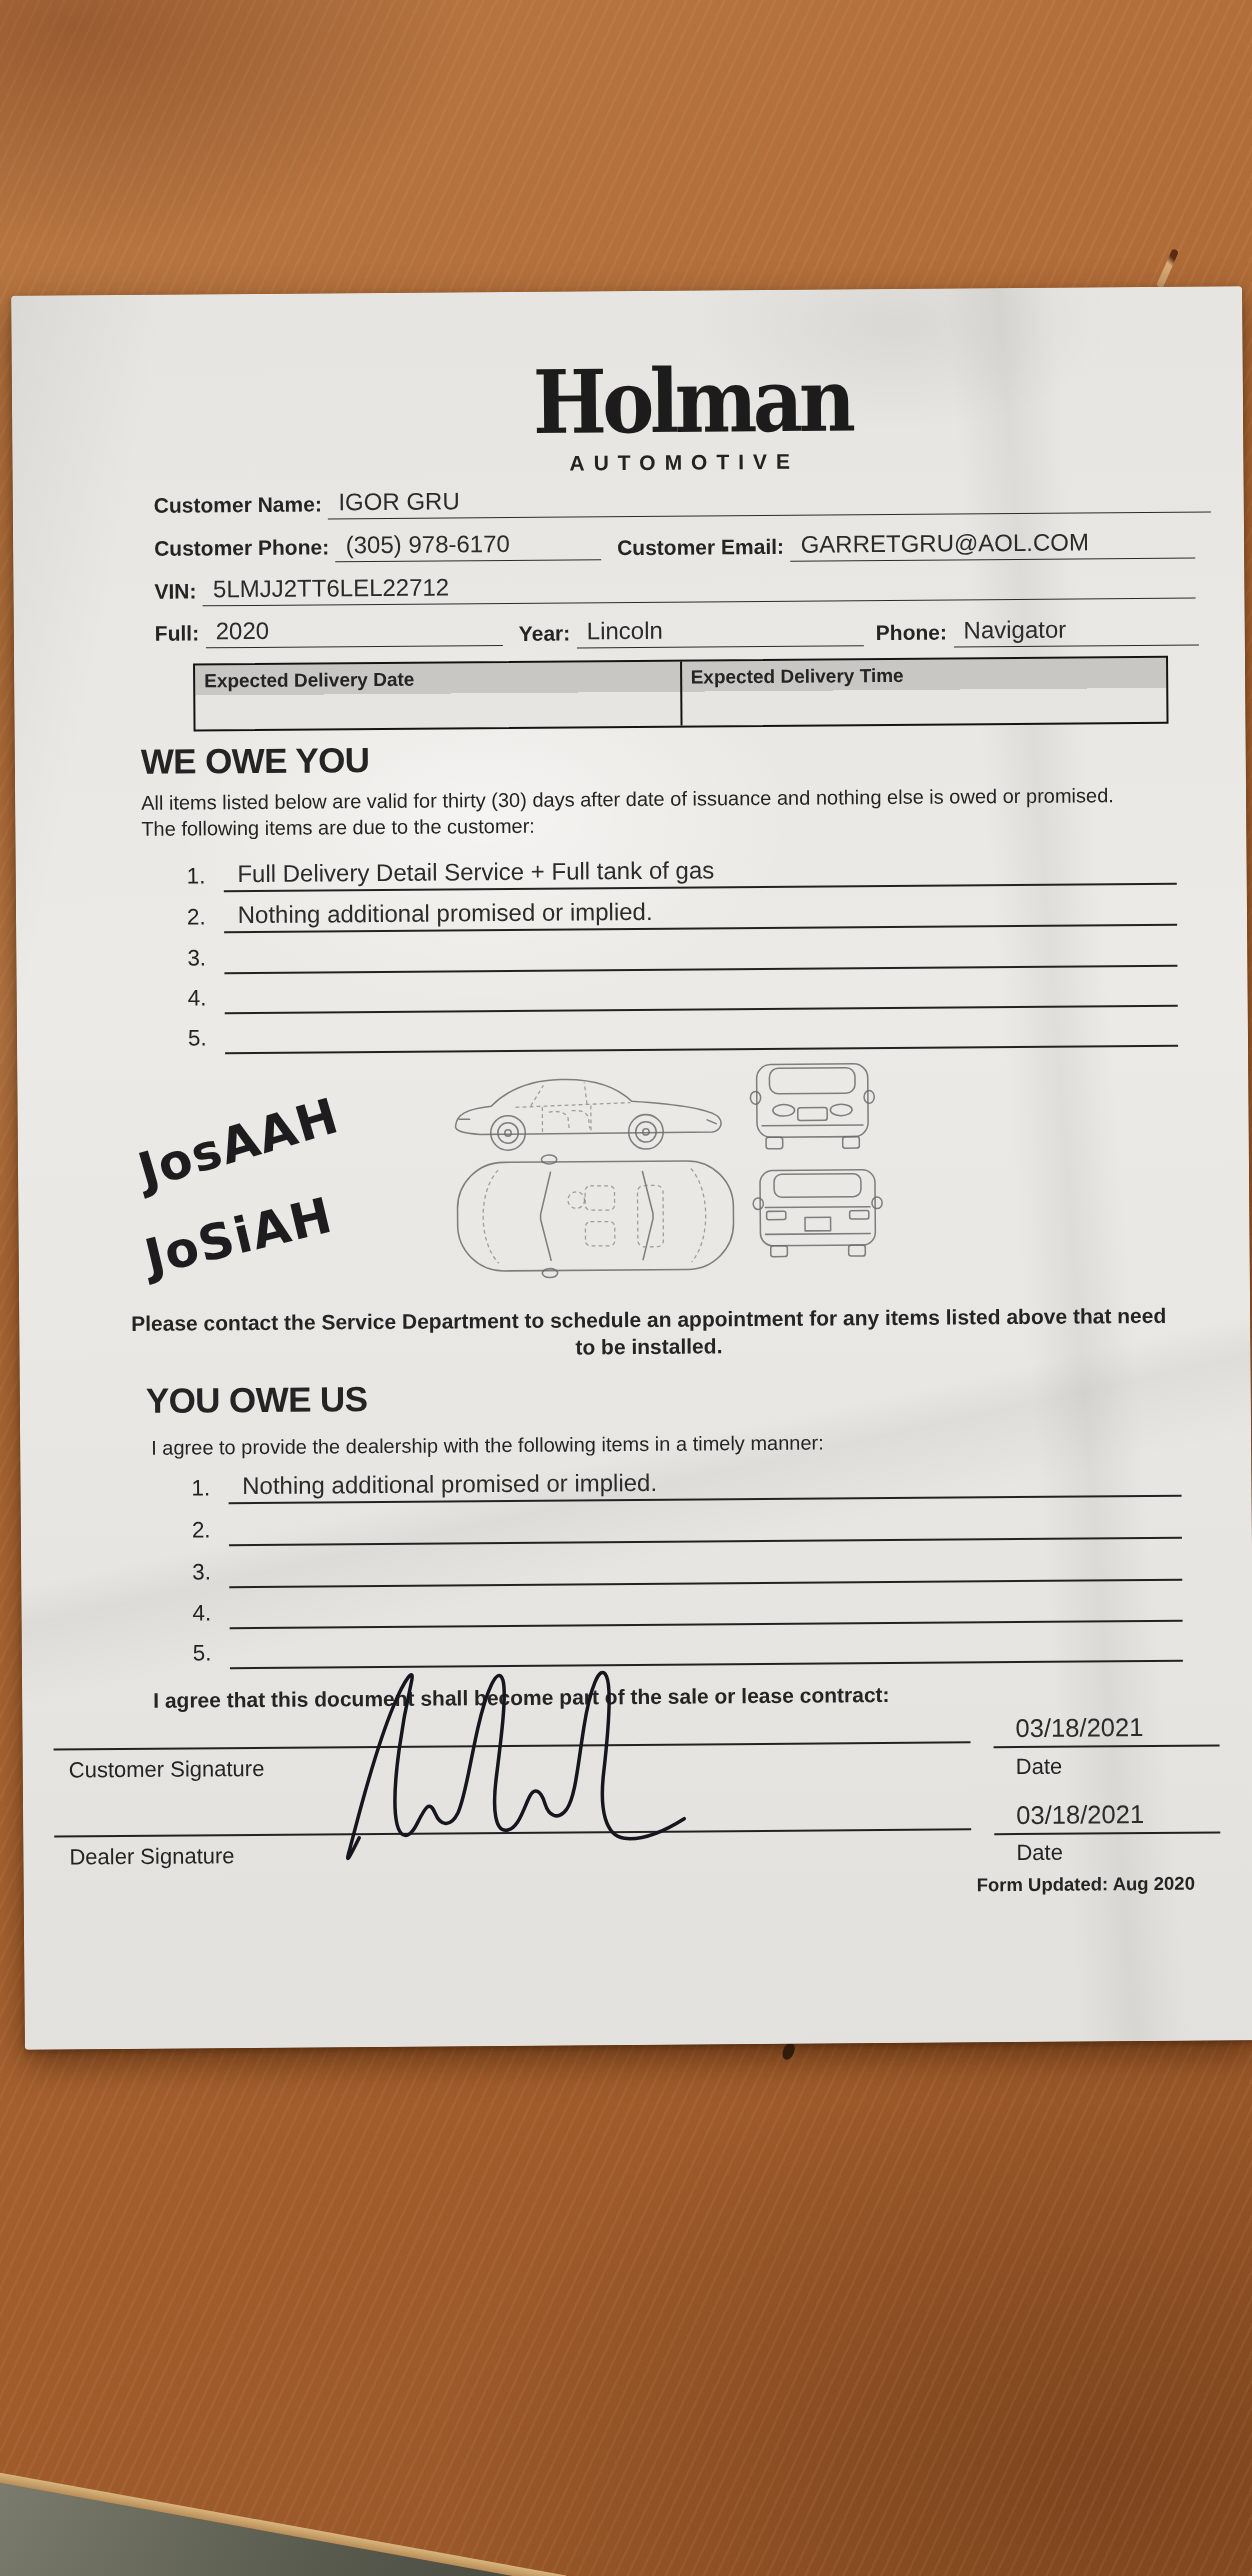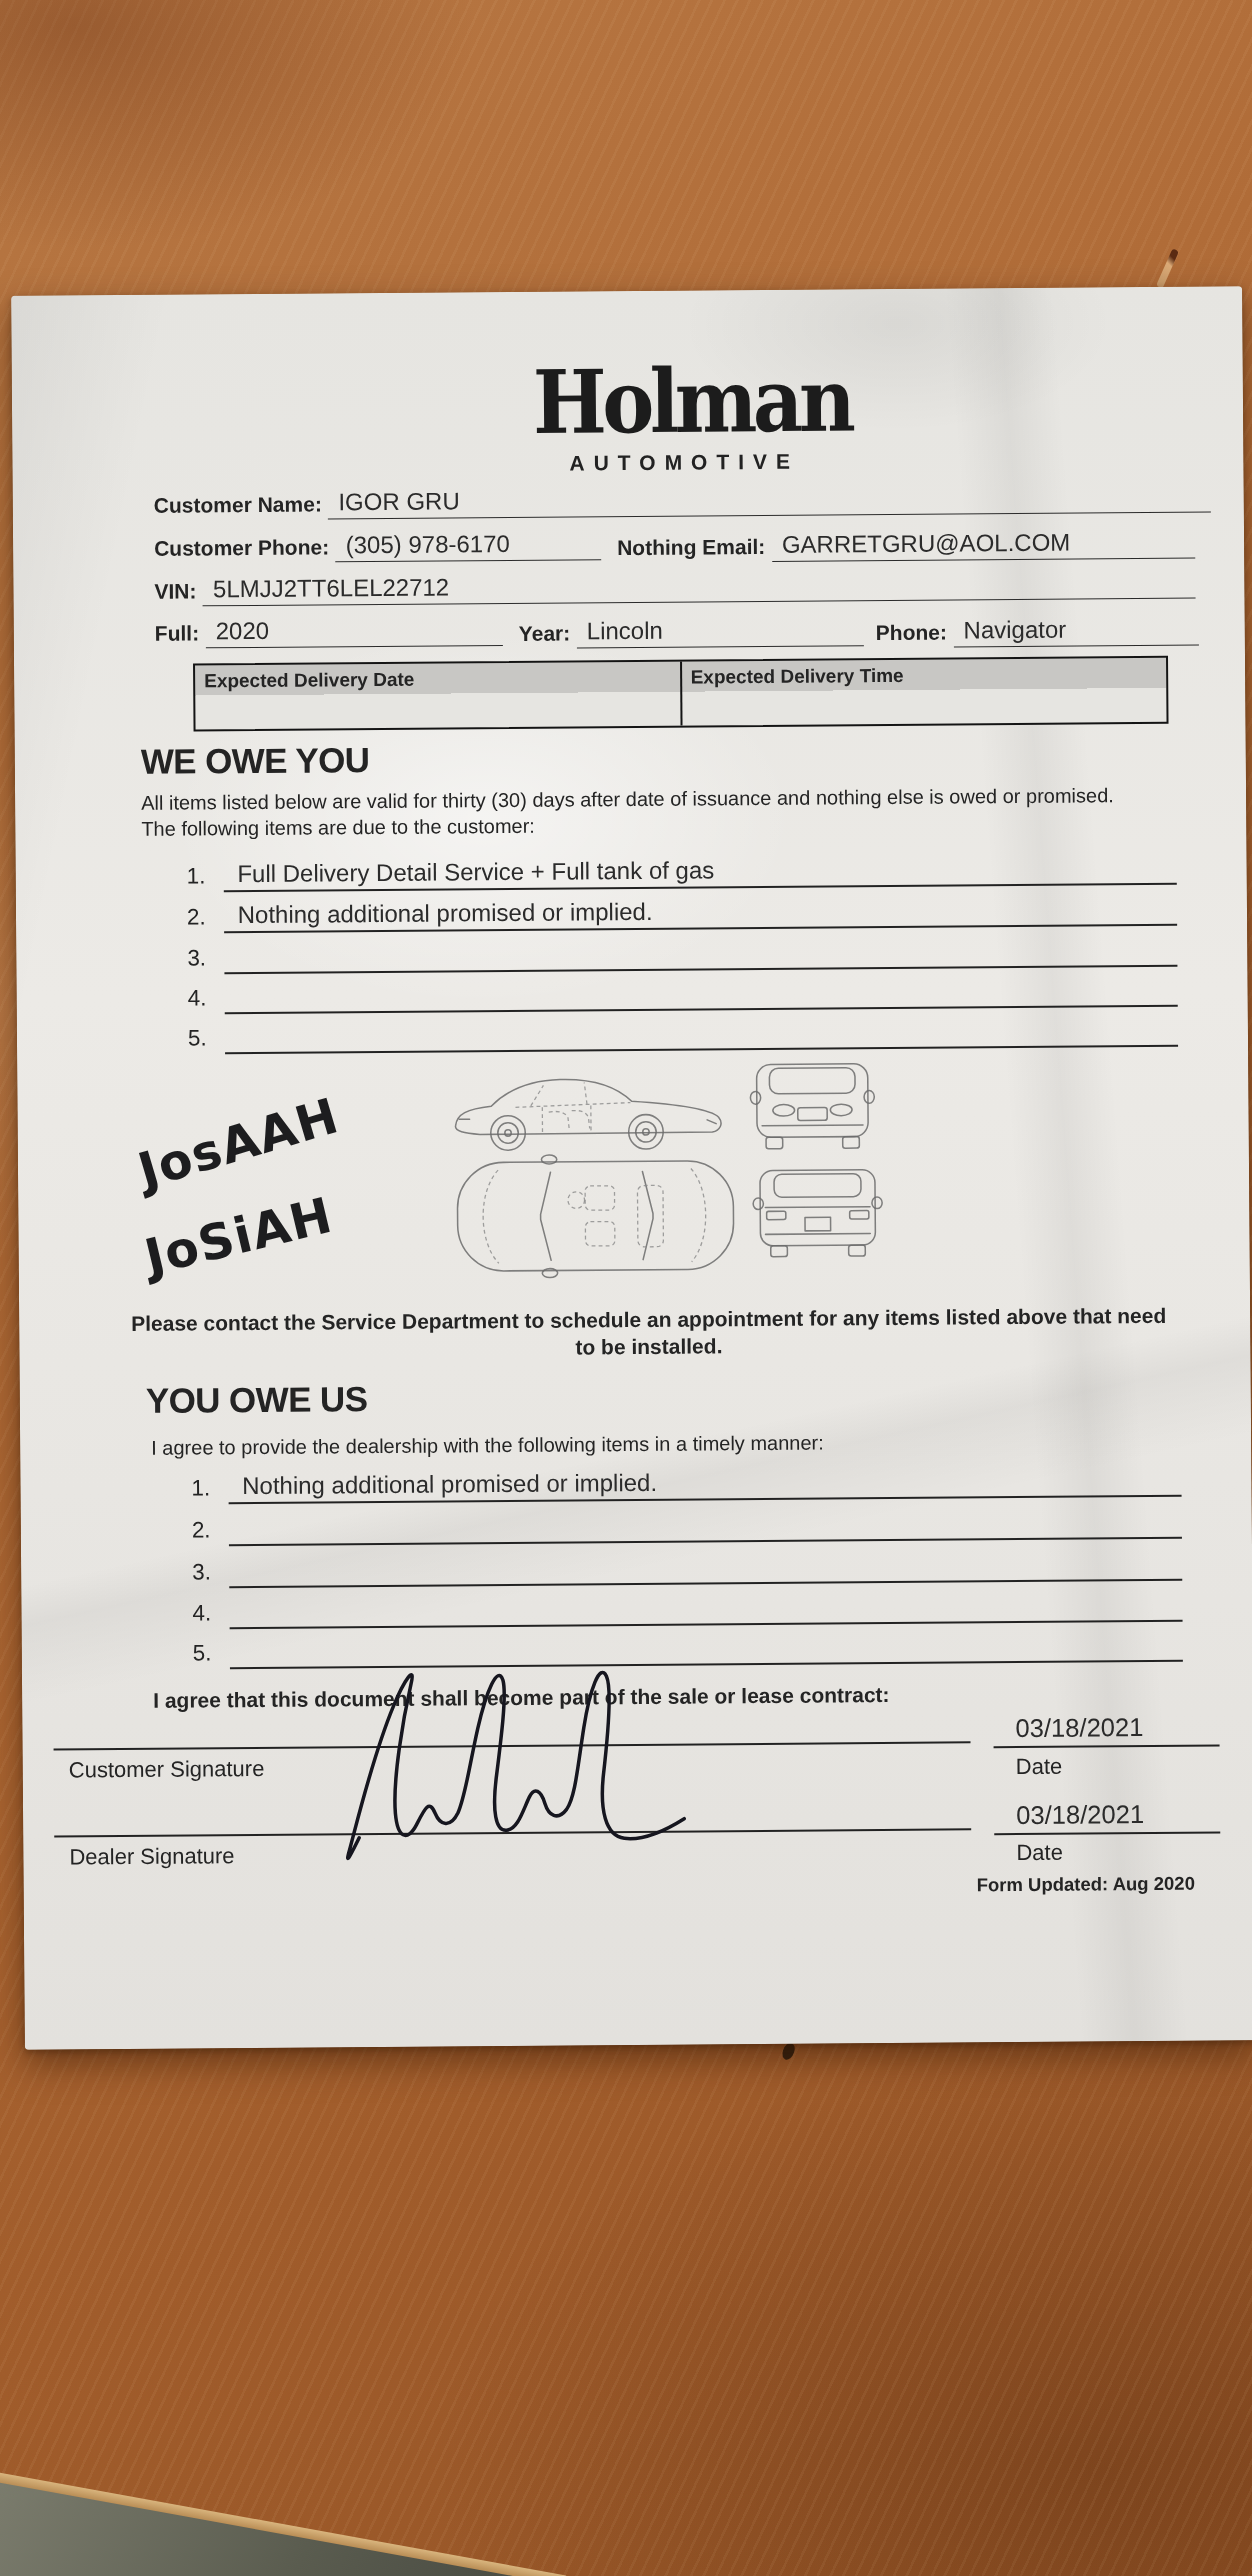--- a/index.html
+++ b/index.html
@@ -101,21 +101,21 @@
 
   <div class="abs field" style="left:141px; top:195px; width:1057px;">
     <span class="lab">Customer Name:</span>
     <span class="val">IGOR GRU</span>
   </div>
   <div class="abs field" style="left:141px; top:238px; width:447px;">
     <span class="lab">Customer Phone:</span>
     <span class="val">(305) 978-6170</span>
   </div>
   <div class="abs field" style="left:604px; top:241px; width:578px;">
-    <span class="lab">Nothing Email:</span>
+    <span class="lab">Customer Email:</span>
     <span class="val">GARRETGRU@AOL.COM</span>
   </div>
   <div class="abs field" style="left:141px; top:281px; width:1041px;">
     <span class="lab">VIN:</span>
     <span class="val">5LMJJ2TT6LEL22712</span>
   </div>
   <div class="abs field" style="left:141px; top:323px; width:348px;">
     <span class="lab">Full:</span>
     <span class="val">2020</span>
   </div>

